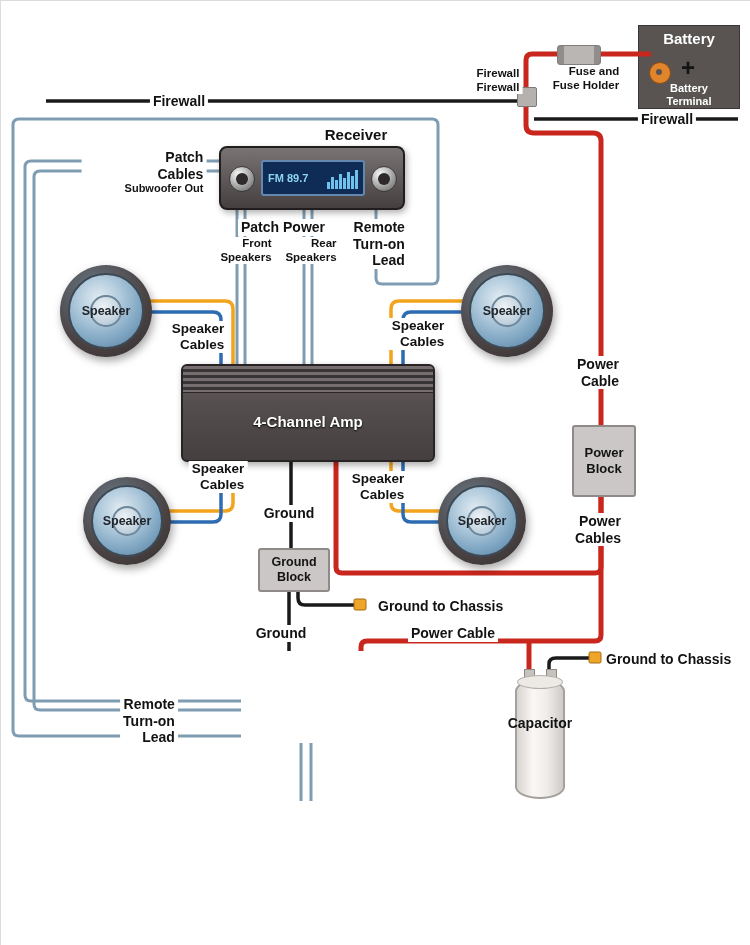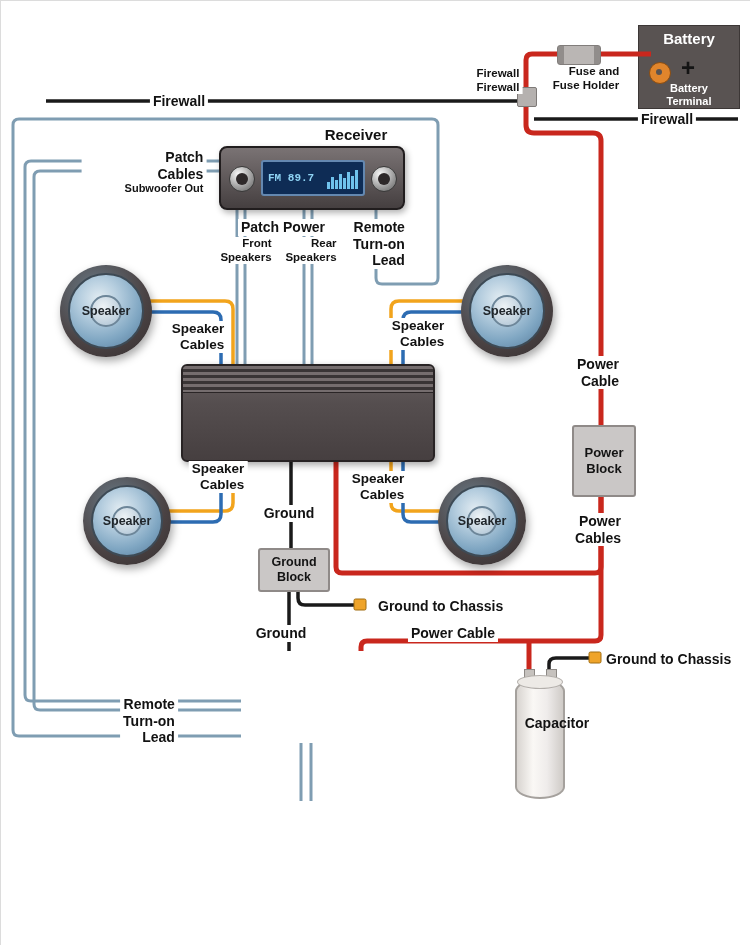--- a/index.html
+++ b/index.html
@@ -7,21 +7,21 @@
   #stage{position:relative;width:750px;height:945px;background:#fff;border:1px solid #dcdcdc;overflow:hidden;}
   #wires{position:absolute;left:0;top:0;width:750px;height:945px;}
 
   .lbl{position:absolute;font-weight:bold;color:#121212;text-align:right;line-height:1.18;
        background:#fff;padding:0 3px;font-size:14px;transform:translateX(-50%);white-space:nowrap;}
   .lbl .ln{display:block;}
   .lbl.sm{font-size:11.5px;}
   .lbl.md{font-size:13.5px;}
   .lbl.lg{font-size:15px;}
   .lbl.leftalign{transform:none;text-align:left;}
-  .lbl.nobg{background:transparent;margin-left:17px;}
+  .lbl.nobg{background:transparent;}
 
   
   .battery{position:absolute;left:637px;top:24px;width:100px;height:82px;background:#595352;
            border:1px solid #3c3736;}
   .battery-name{color:#fff;font-weight:bold;font-size:15px;text-align:center;margin-top:4px;}
   .ring-term{position:absolute;left:10px;top:36px;width:20px;height:20px;border-radius:50%;
              background:#e0852c;border:1px solid #8a4d12;}
   .ring-term .hole{position:absolute;left:6px;top:6px;width:6px;height:6px;border-radius:50%;background:#595352;}
   .batt-plus{position:absolute;left:42px;top:28px;font-size:24px;font-weight:bold;color:#141414;}
   .batt-term-lbl{position:absolute;left:0;top:56px;width:100%;text-align:center;color:#fff;
@@ -41,21 +41,21 @@
 
   
   .receiver{position:absolute;left:218px;top:145px;width:182px;height:60px;border-radius:8px;
       background:linear-gradient(180deg,#7a7374,#453f40);border:2px solid #211d1e;
       box-shadow:2px 3px 6px rgba(0,0,0,.3);}
   .knob{position:absolute;top:18px;width:24px;height:24px;border-radius:50%;
       background:radial-gradient(circle at 35% 30%,#fafafa,#9a9a9a 60%,#5f5f5f);border:1px solid #3a3a3a;}
   .knob .knob-center{position:absolute;left:6px;top:6px;width:12px;height:12px;border-radius:50%;background:#2e292a;}
   .display{position:absolute;left:40px;top:12px;width:104px;height:36px;background:#0e2c55;
       border:2px solid #6488b0;border-radius:3px;display:flex;align-items:center;padding:0 5px;box-sizing:border-box;}
-  .freq{color:#8fd4f4;font-family:Liberation Mono, monospace;font-weight:bold;font-size:11px;}
+  .freq{color:#8fd4f4;font-family:Liberation Sans, sans-serif;font-weight:bold;font-size:11px;}
   .bars{display:flex;align-items:flex-end;gap:1px;height:22px;margin-left:auto;}
   .bar{width:3px;background:#6fc2ec;}
 
   
   .amp{position:absolute;border-radius:6px;border:2px solid #282324;overflow:hidden;
       background:linear-gradient(180deg,#6a6263 0%,#554e4f 40%,#463f40 100%);
       box-shadow:2px 3px 7px rgba(0,0,0,.35);}
   .fins{height:26px;border-bottom:1px solid #2a2526;
       background:repeating-linear-gradient(180deg,#756d6e 0 3px,#393435 3px 6px);}
   .amp-name{color:#fff;text-align:center;font-weight:bold;font-size:15px;text-shadow:0 1px 2px #000;}
@@ -159,20 +159,21 @@
         <span class="bar" style="height:11px"></span>
           <span class="bar" style="height:17px"></span>
         <span class="bar" style="height:13px"></span>
           <span class="bar" style="height:19px"></span>
       </span>
     </div>
   </div>
 
   <div class="amp amp4">
     <div class="fins"></div>
+    <div class="amp-name">4-Channel Amp</div>
   </div>
 
   <div class="speaker" style="left:59px;top:264px;width:92px;height:92px;">
     <div class="cone"></div>
       <div class="cap"></div>
     <span class="speaker-label">Speaker</span>
   </div>
   <div class="speaker" style="left:460px;top:264px;width:92px;height:92px;">
     <div class="cone"></div>
       <div class="cap"></div>

